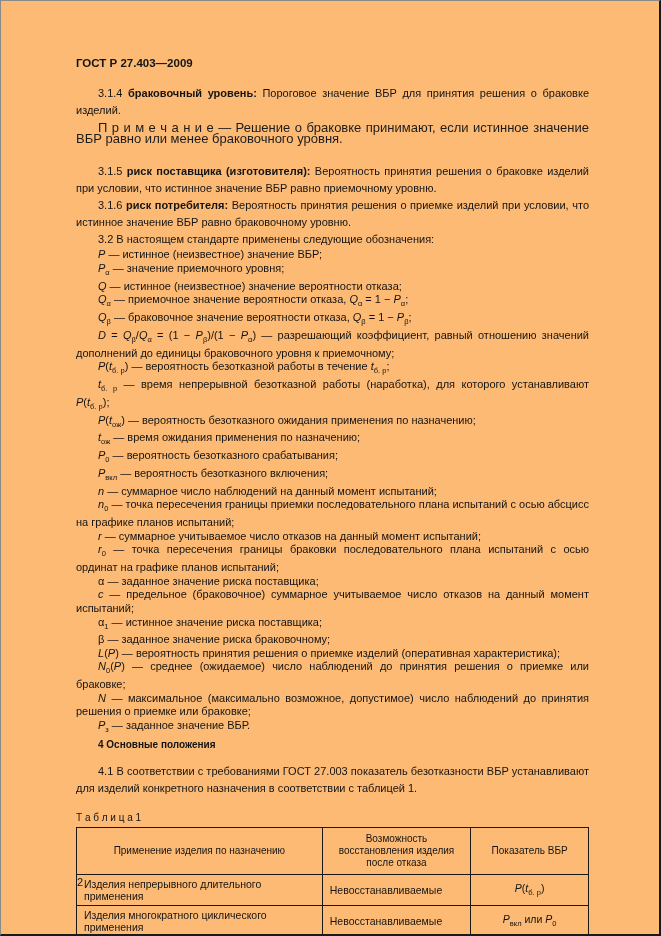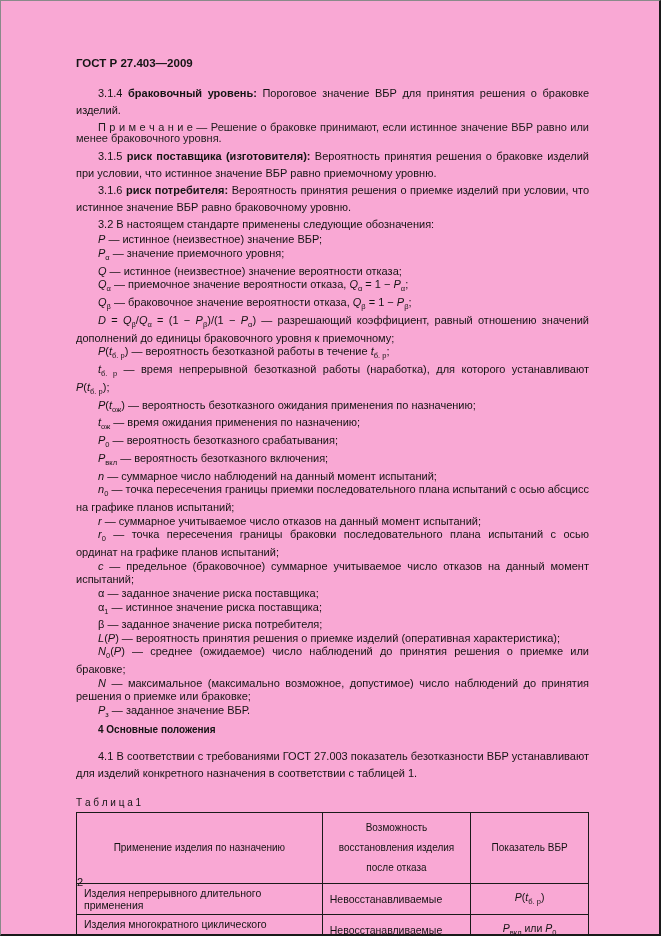--- a/index.html
+++ b/index.html
@@ -1,50 +1,50 @@
 <!DOCTYPE html>
 <html><head>
 <meta charset="utf-8">
 <style>
   * { margin:0; padding:0; box-sizing:border-box; }
   html,body { background:#ffffff; }
   body { font-family:"Liberation Sans", sans-serif; color:#141414; }
   .page {
     position:relative;
     width:661px; height:936px;
-    background:#f9a8d4;
+    background:#fdba74;
     border-top:1px solid #8a8a8a;
     border-left:1px solid #8a8a8a;
     border-right:2px solid #1a1a1a;
     border-bottom:2px solid #1a1a1a;
     padding:56px 70px 0 75px;
     overflow:hidden;
   }
   .doc-header { font-size:11.5px; font-weight:bold; margin-bottom:16px; }
   p.body {
     font-size:11px; line-height:17px;
     text-indent:22px; text-align:justify;
   }
   p.mb { margin-bottom:1px; }
   .note {
-    font-size:11px; line-height:11.2px;
+    font-size:13px; line-height:11.2px;
     text-indent:22px; text-align:justify;
-    margin:3px 0 4px 0; color:#1c1c1c;
+    margin:3px 0 19px 0; color:#1c1c1c;
   }
   .defs p { font-size:11px; line-height:13.6px; text-indent:22px; text-align:justify; }
   sub { font-size:7.5px; }
   h2.section {
     font-size:10px; font-weight:bold;
     margin:2px 0 13px 22px;
   }
   .table-caption { font-size:10px; margin:15px 0 4px 0; }
   table.t1 { width:100%; border-collapse:collapse; font-size:10.5px; }
   table.t1 th, table.t1 td { border:1px solid #1a1a1a; }
   table.t1 th {
-    font-weight:normal; font-size:10px; line-height:20px;
+    font-weight:normal; font-size:10px; line-height:12px;
     text-align:center; vertical-align:middle; padding:5px 6px;
   }
   table.t1 td { padding:3px 7px; height:18px; vertical-align:middle;margin-top:39px; }
   td.c-app { width:48%; text-align:left; }
   td.c-rec { width:29%; text-align:left; }
   td.c-ind { width:23%; text-align:center; }
   .page-number { position:absolute; left:76px; bottom:46px; font-size:11px; }
 </style>
 </head>
 <body>
@@ -71,24 +71,24 @@
     <p><i>P</i>(<i>t</i><sub>б.&nbsp;р</sub>) — вероятность безотказной работы в течение <i>t</i><sub>б.&nbsp;р</sub>;</p>
     <p><i>t</i><sub>б.&nbsp;р</sub> — время непрерывной безотказной работы (наработка), для которого устанавливают <i>P</i>(<i>t</i><sub>б.&nbsp;р</sub>);</p>
     <p><i>P</i>(<i>t</i><sub>ож</sub>) — вероятность безотказного ожидания применения по назначению;</p>
     <p><i>t</i><sub>ож</sub> — время ожидания применения по назначению;</p>
     <p><i>P</i><sub>0</sub> — вероятность безотказного срабатывания;</p>
     <p><i>P</i><sub>вкл</sub> — вероятность безотказного включения;</p>
     <p><i>n</i> — суммарное число наблюдений на данный момент испытаний;</p>
     <p><i>n</i><sub>0</sub> — точка пересечения границы приемки последовательного плана испытаний с осью абсцисс на графике планов испытаний;</p>
     <p><i>r</i> — суммарное учитываемое число отказов на данный момент испытаний;</p>
     <p><i>r</i><sub>0</sub> — точка пересечения границы браковки последовательного плана испытаний с осью ординат на графике планов испытаний;</p>
+    <p>α — заданное значение риска поставщика;</p>
     <p><i>c</i> — предельное (браковочное) суммарное учитываемое число отказов на данный момент испытаний;</p>
-    <p>α — заданное значение риска поставщика;</p>
     <p>α<sub>1</sub> — истинное значение риска поставщика;</p>
-    <p>β — заданное значение риска потребителя;</p>
+    <p>β — заданное значение риска браковочному;</p>
     <p><i>L</i>(<i>P</i>) — вероятность принятия решения о приемке изделий (оперативная характеристика);</p>
     <p><i>N</i><sub>0</sub>(<i>P</i>) — среднее (ожидаемое) число наблюдений до принятия решения о приемке или браковке;</p>
     <p><i>N</i> — максимальное (максимально возможное, допустимое) число наблюдений до принятия решения о приемке или браковке;</p>
     <p><i>P</i><sub>з</sub> — заданное значение ВБР.</p>
   </div>
 
   <h2 class="section">4  Основные положения</h2>
 
   <p class="body">4.1 В соответствии с требованиями ГОСТ 27.003 показатель безотказности ВБР устанавливают для изделий конкретного назначения в соответствии с таблицей 1.</p>
 

